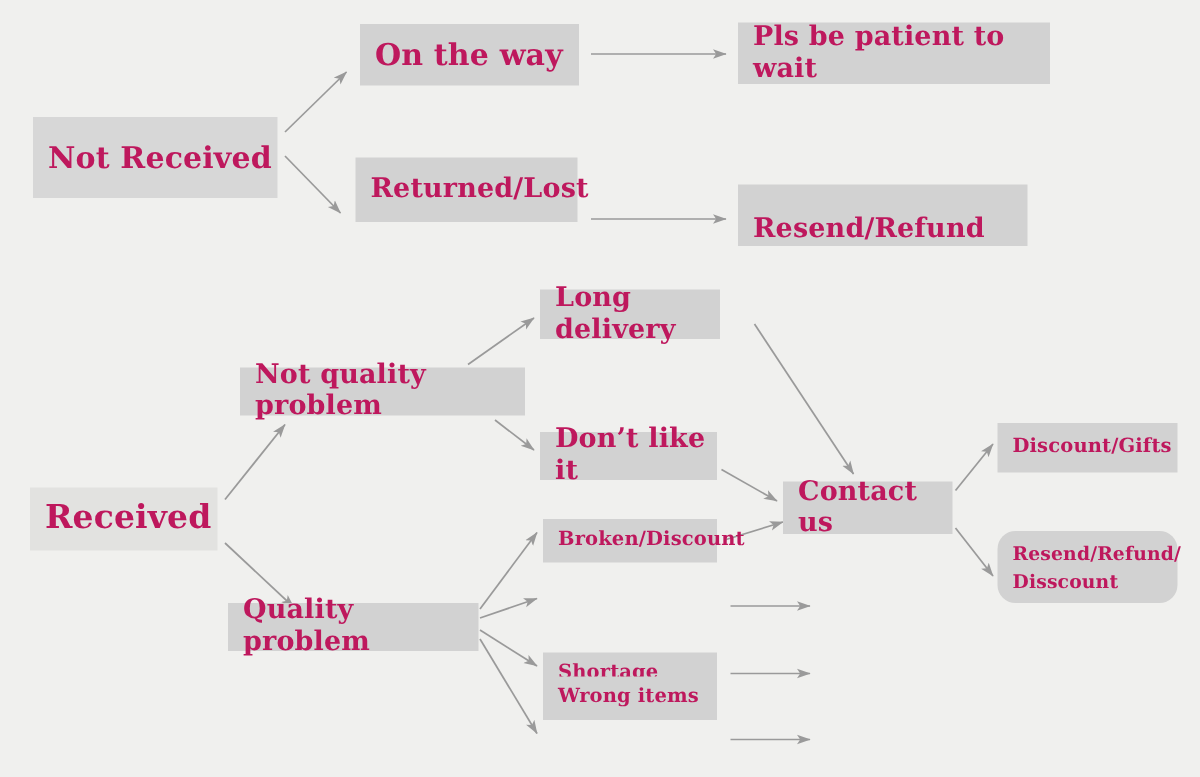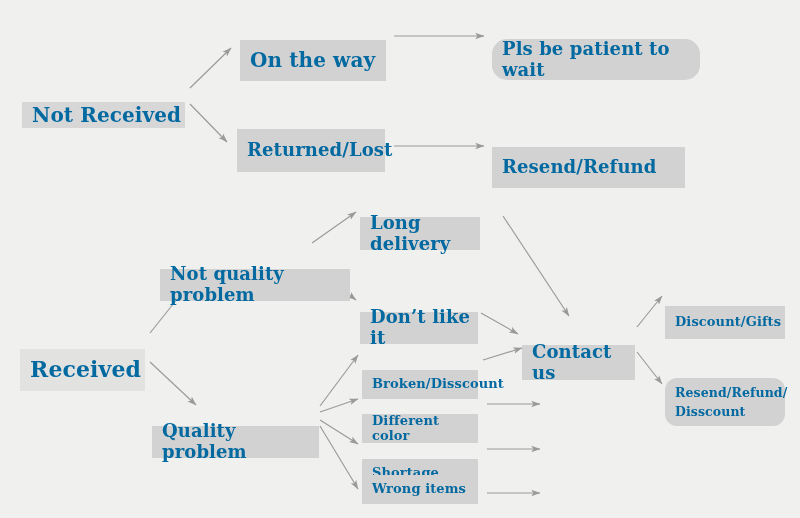--- a/index.html
+++ b/index.html
@@ -26,31 +26,30 @@
     left: 0;
     top: 0;
     width: 800px;
     height: 518px;
     pointer-events: none;
   }
   .node {
     position: absolute;
     box-sizing: border-box;
     background: #d2d2d2;
-    color: #0369a1;
+    color: #be185d;
     display: flex;
     align-items: center;
     justify-content: flex-start;
     font-family: "DejaVu Serif", "Liberation Serif", serif;
     font-weight: 700;
     letter-spacing: 0.1px;
     line-height: 1.15;
     white-space: pre-line;
     z-index: 2;
-    margin-top: 24px;
   }
   .node .lbl {
     display: block;
     width: 100%;
   }
   
   .tier-root {
     font-size: 22px;
     padding-left: 10px;
   }
@@ -128,37 +127,37 @@
       <line x1="487" y1="449" x2="540" y2="449"></line>
 
       <line x1="487" y1="493" x2="540" y2="493"></line>
 
       <line x1="637" y1="327" x2="662" y2="296"></line>
 
       <line x1="637" y1="352" x2="662" y2="384"></line>
     </g>
   </svg>
 
-  <div class="node tier-major light" style="left:22px; top:78px; width:163px; height:26px;">
+  <div class="node tier-major light" style="left:22px; top:78px; width:163px; height:54px;">
     <span class="lbl">Not Received</span>
   </div>
 
   <div class="node tier-major" style="left:240px; top:16px; width:146px; height:41px;">
     <span class="lbl">On the way</span>
   </div>
 
-  <div class="node tier-mid" style="left:492px; top:15px; width:208px; height:41px;border-radius:15px;">
+  <div class="node tier-mid" style="left:492px; top:15px; width:208px; height:41px;">
     <span class="lbl">Pls be patient to wait</span>
   </div>
 
   <div class="node tier-mid" style="left:237px; top:105px; width:148px; height:43px;">
     <span class="lbl">Returned/Lost</span>
   </div>
 
-  <div class="node tier-mid" style="left:492px; top:123px; width:193px; height:41px;">
+  <div class="node tier-mid" style="left:492px; top:123px; width:193px; height:41px;align-items:flex-end;">
     <span class="lbl">Resend/Refund</span>
   </div>
 
   <div class="node tier-root faint" style="left:20px; top:325px; width:125px; height:42px;">
     <span class="lbl">Received</span>
   </div>
 
   <div class="node tier-mid" style="left:160px; top:245px; width:190px; height:32px;">
     <span class="lbl">Not quality problem</span>
   </div>
@@ -169,26 +168,23 @@
 
   <div class="node tier-mid" style="left:360px; top:288px; width:118px; height:32px;">
     <span class="lbl">Don’t like it</span>
   </div>
 
   <div class="node tier-mid" style="left:152px; top:402px; width:167px; height:32px;">
     <span class="lbl">Quality problem</span>
   </div>
 
   <div class="node tier-small" style="left:362px; top:346px; width:116px; height:29px;">
-    <span class="lbl">Broken/Disscount</span>
-  </div>
-
-  <div class="node tier-small" style="left:362px; top:390px; width:116px; height:29px;">
-    <span class="lbl">Different color</span>
-  </div>
+    <span class="lbl">Broken/Discount</span>
+  </div>
+
 
   <div class="node tier-small" style="left:362px; top:435px; width:116px; height:29px;">
     <span class="lbl">Shortage</span>
   </div>
 
   <div class="node tier-small" style="left:362px; top:451px; width:116px; height:29px;">
     <span class="lbl">Wrong items</span>
   </div>
 
   <div class="node tier-mid" style="left:522px; top:321px; width:113px; height:35px;">

